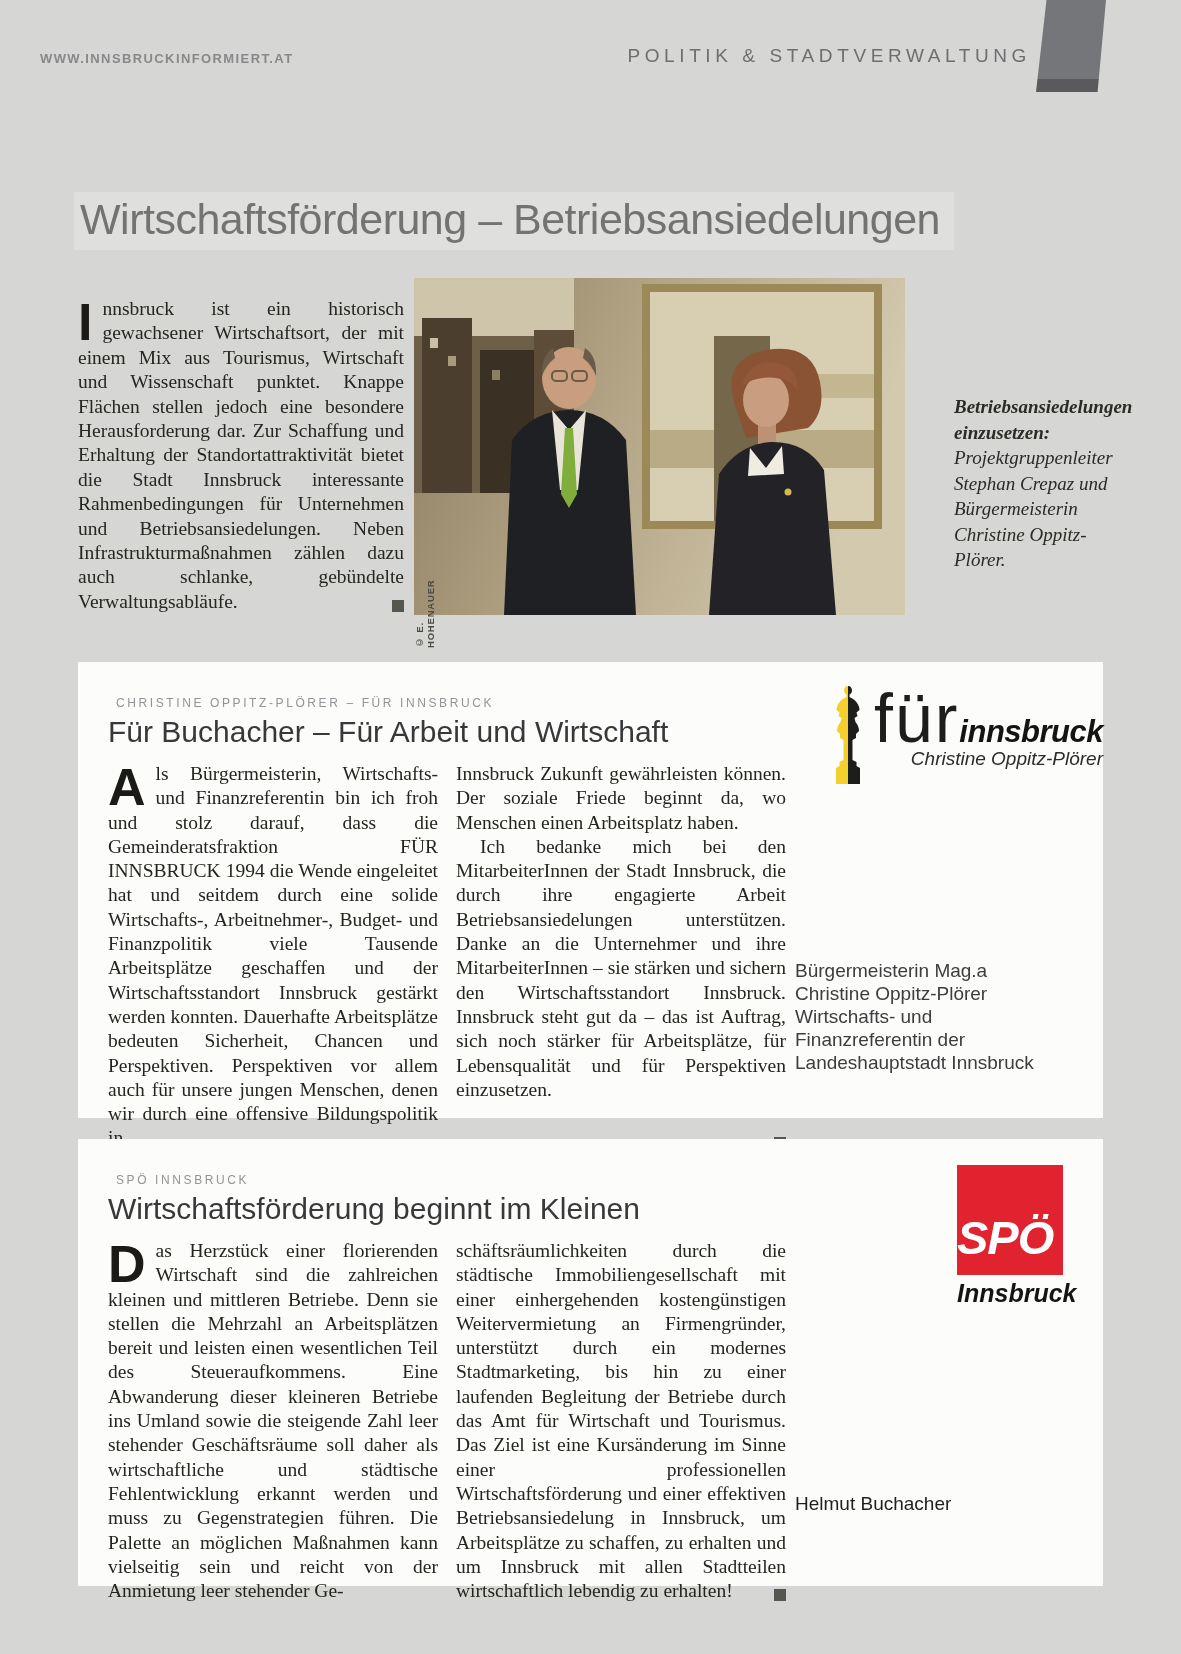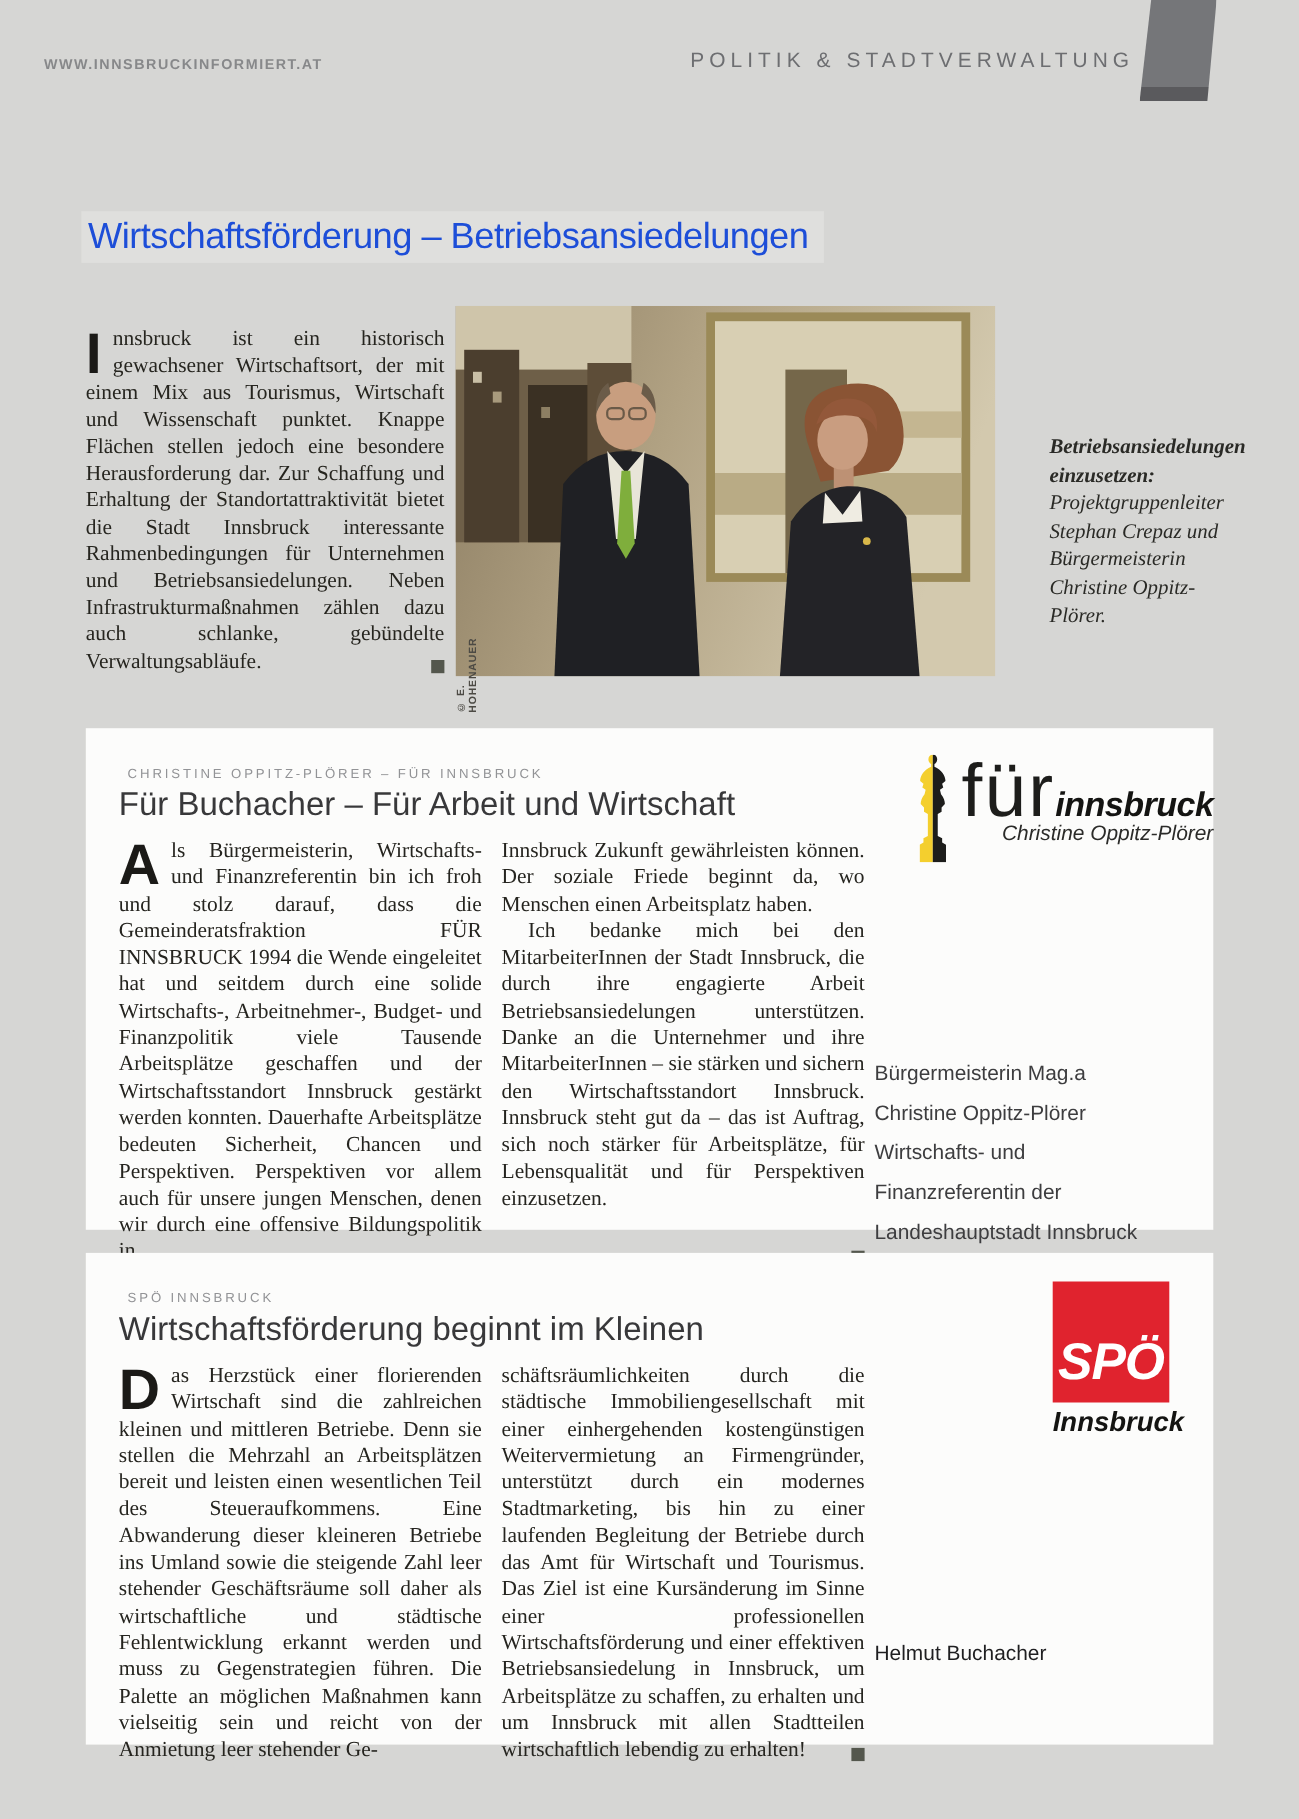--- a/index.html
+++ b/index.html
@@ -14,22 +14,22 @@
                   letter-spacing:4.6px; color:#6d6e71; }
   .page-tab { position:absolute; left:1036px; top:0; width:70px; height:92px;
               background:linear-gradient(#757679 0 86%, #5a5a5d 86% 100%);
               clip-path:polygon(15% 0, 100% 0, 88% 100%, 0% 100%);
               color:#fff; text-align:center; }
   .page-num { position:absolute; left:22px; top:42px; font-size:20px;margin-left:48px; }
 
   
   .title-kicker { position:absolute; left:74px; top:150px; font-size:28px;
                   color:#3b3b3d; }
-  .title-main   { position:absolute; left:74px; top:192px; font-size:33px;
-                  letter-spacing:-0.5px; color:#1d4ed8; }
+  .title-main   { position:absolute; left:74px; top:192px; font-size:43px;
+                  letter-spacing:-0.5px; color:#737373; }
   .hl { background:#dfdfdd; padding:3px 14px 6px 6px; display:inline-block; }
 
   
   .intro { position:absolute; left:78px; top:297px; width:326px;
            font-family:"Liberation Serif", serif; font-size:19.5px;
            line-height:24.4px; text-align:justify; color:#26251f;
            hyphens:auto; }
   .dropcap { float:left; font-family:"Liberation Sans", sans-serif;
              font-weight:900; font-size:52px; line-height:42px;
              padding:4px 10px 0 0; color:#1b1a17; }
@@ -67,28 +67,28 @@
              display:flex; align-items:flex-end; }
   .fi-tower { flex:0 0 40px; height:98px; margin-right:6px; }
   .fi-words { padding-bottom:14px; }
   .fi-fuer { font-size:68px; font-weight:400; letter-spacing:2px;
              color:#1d1d1b; line-height:40px; }
   .fi-inn  { font-size:31px; font-weight:bold; font-style:italic;
              color:#141412; letter-spacing:-0.5px; }
   .fi-sub  { font-style:italic; font-size:19px; color:#2b2b29;
              text-align:right; margin-top:-2px; }
   .fi-caption { position:absolute; left:717px; top:297px; width:255px;
-                font-size:19px; line-height:36px; color:#3d3d3f; }
+                font-size:19px; line-height:23px; color:#3d3d3f; }
 
   
   .spoe-logo { position:absolute; left:879px; top:26px; width:106px; }
   .spoe-square { width:106px; height:110px; background:#e0232e; color:#fff;
                  font-size:47px; font-weight:900; font-style:italic;
                  letter-spacing:-1px; display:flex; align-items:flex-end;
-                 justify-content:center; padding-bottom:10px; }
+                 justify-content:flex-start; padding-bottom:10px; }
   .spoe-sub { font-size:25px; font-weight:bold; font-style:italic;
               color:#141412; text-align:center; margin-top:4px; }
   .spoe-author { position:absolute; left:717px; top:354px; font-size:19px;
                  color:#1f1f21; }
 </style>
 </head>
 <body>
 
 <div class="page">
 

